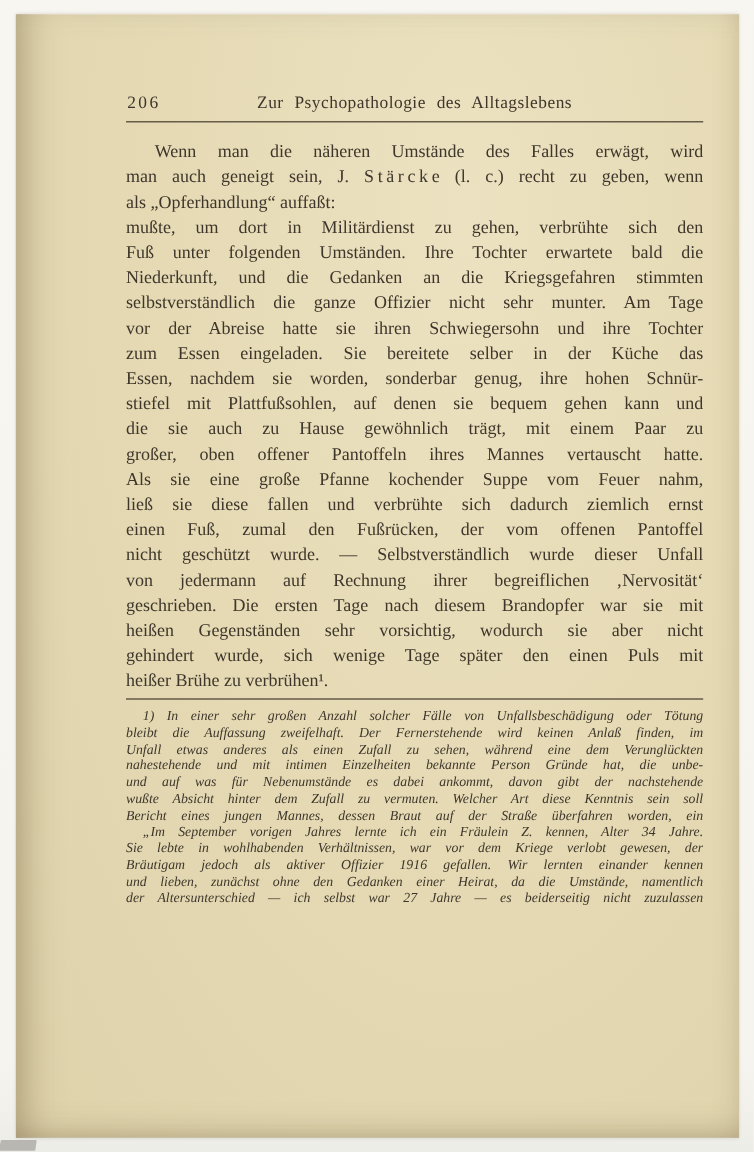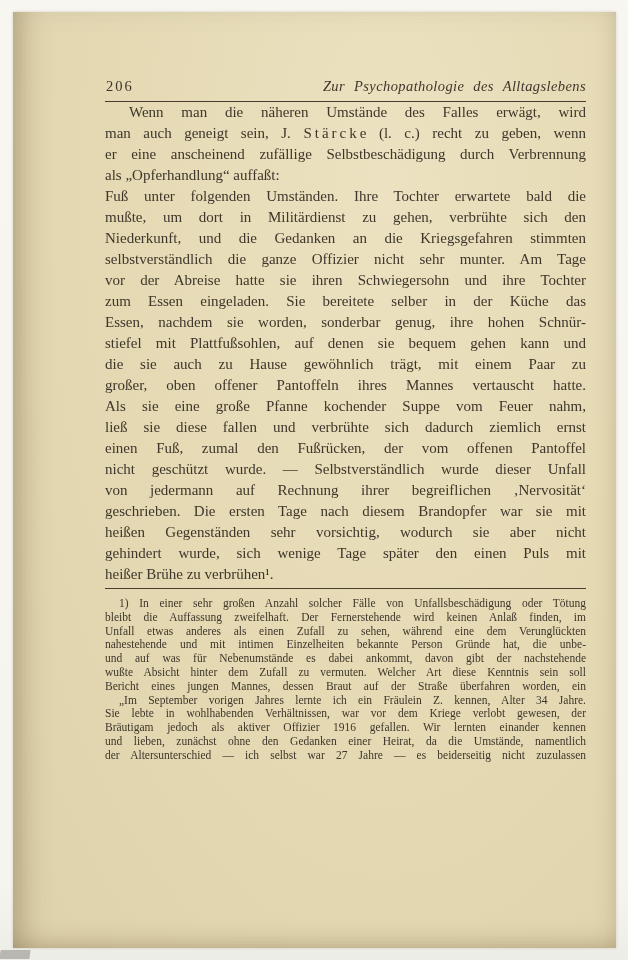--- a/index.html
+++ b/index.html
@@ -38,46 +38,47 @@
     padding-bottom: 6px;
     border-bottom: 1.3px solid #473d2f;
     font-size: 14.5px;
   }
   .pagenum {
     position: absolute; left: 1px; top: 0;
     letter-spacing: 2px;
   }
   .runtitle {
     display: block;
-    text-align: right;
-    font-style: italic;
+    text-align: center;
     letter-spacing: 0.4px;
     word-spacing: 5px;
   }
   .bodytext {
+    margin-top: 15px;
     font-size: 15px;
   }
   .line {
     line-height: 21px;
     height: 21px;
     text-align: justify;
     text-align-last: justify;
     overflow: hidden;
     white-space: nowrap;
   }
   .line.lastline { text-align-last: left; white-space: normal; }
   .line.indent { text-indent: 24px; }
   .fnrule {
     margin-top: 3px;
     border-top: 1.2px solid #473d2f;
     width: 100%;
   }
   .footnote {
     margin-top: 8px;
     font-size: 11.5px;
+    font-style: italic;
   }
   .fline {
     line-height: 13.8px;
     height: 13.8px;
     text-align: justify;
     text-align-last: justify;
     overflow: hidden;
     white-space: nowrap;
   }
   .fline.lastline { text-align-last: left; white-space: normal; }
@@ -100,24 +101,23 @@
     <div class="content">
 
       <div class="header">
         <span class="pagenum">206</span>
         <span class="runtitle">Zur Psychopathologie des Alltagslebens</span>
       </div>
 
       <div class="bodytext">
           <div class="line indent">Wenn man die näheren Umstände des Falles erwägt, wird</div>
           <div class="line">man auch geneigt sein, J. S t ä r c k e (l. c.) recht zu geben, wenn</div>
-          <div class="line">er eine anscheinend zufällige Selbstbeschädigung durch Verbrennung</div>
           <div class="line lastline">als „Opferhandlung“ auffaßt:</div>
+          <div class="line">mußte, um dort in Militärdienst zu gehen, verbrühte sich den</div>
           <div class="line">Fuß unter folgenden Umständen. Ihre Tochter erwartete bald die</div>
-          <div class="line">mußte, um dort in Militärdienst zu gehen, verbrühte sich den</div>
           <div class="line">Niederkunft, und die Gedanken an die Kriegsgefahren stimmten</div>
           <div class="line">selbstverständlich die ganze Offizier nicht sehr munter. Am Tage</div>
           <div class="line">vor der Abreise hatte sie ihren Schwiegersohn und ihre Tochter</div>
           <div class="line">zum Essen eingeladen. Sie bereitete selber in der Küche das</div>
           <div class="line">Essen, nachdem sie worden, sonderbar genug, ihre hohen Schnür-</div>
           <div class="line">stiefel mit Plattfußsohlen, auf denen sie bequem gehen kann und</div>
           <div class="line">die sie auch zu Hause gewöhnlich trägt, mit einem Paar zu</div>
           <div class="line">großer, oben offener Pantoffeln ihres Mannes vertauscht hatte.</div>
           <div class="line">Als sie eine große Pfanne kochender Suppe vom Feuer nahm,</div>
           <div class="line">ließ sie diese fallen und verbrühte sich dadurch ziemlich ernst</div>

